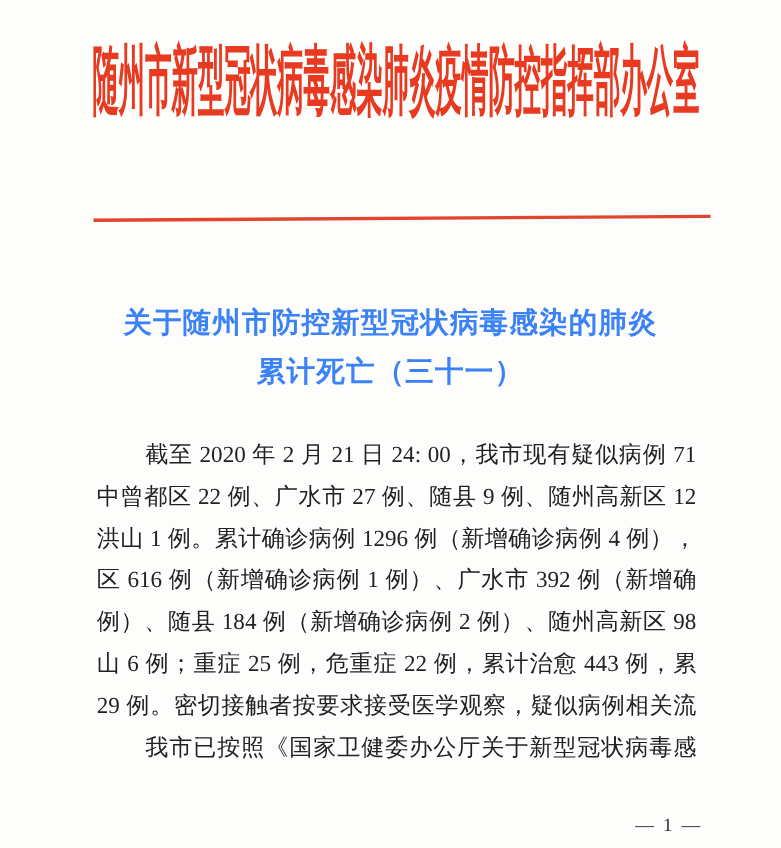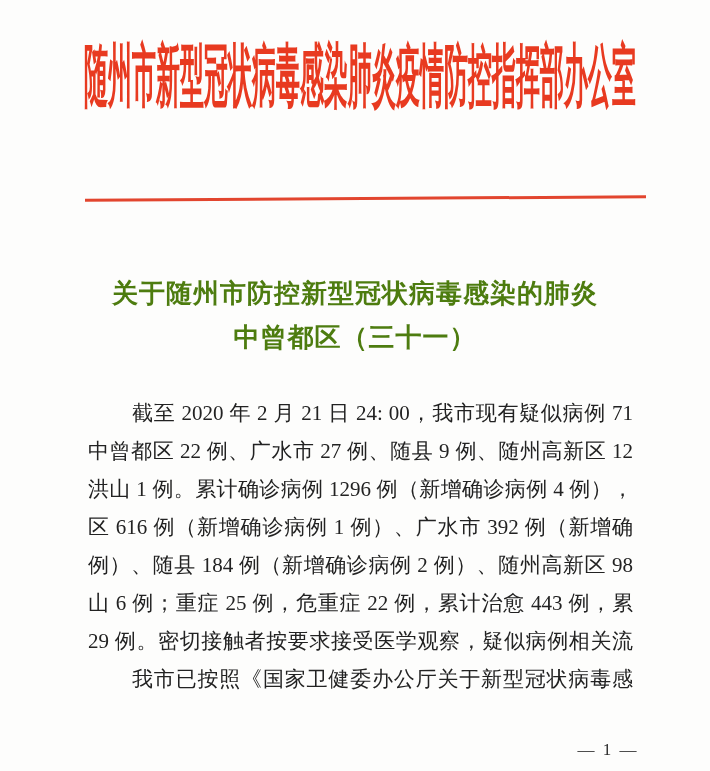--- a/index.html
+++ b/index.html
@@ -43,21 +43,21 @@
   }
   .doc-title {
     position: absolute;
     left: 0;
     top: 272px;
     width: 710px;
     text-align: center;
     font-weight: bold;
     font-size: 26px;
     line-height: 44px;
-    color: #4d7c0f;
+    color: #3b82f6;
     letter-spacing: 1px;
   }
   .body-text {
     position: absolute;
     left: 88px;
     top: 394px;
     width: 545px;
     font-size: 21px;
     color: #222222;
   }
@@ -88,21 +88,21 @@
 <body>
 
 <div class="page">
 
   <div class="red-header">随州市新型冠状病毒感染肺炎疫情防控指挥部办公室</div>
 
   <div class="red-line"></div>
 
   <div class="doc-title">
     <div>关于随州市防控新型冠状病毒感染的肺炎</div>
-    <div>中曾都区（三十一）</div>
+    <div>累计死亡（三十一）</div>
   </div>
 
   <div class="body-text">
     <div class="bline jline indent">截至 2020 年 2 月 21 日 24: 00，我市现有疑似病例 71 例，其</div>
     <div class="bline jline">中曾都区 22 例、广水市 27 例、随县 9 例、随州高新区 12 例、大</div>
     <div class="bline jline">洪山 1 例。累计确诊病例 1296 例（新增确诊病例 4 例），其中曾都</div>
     <div class="bline jline">区 616 例（新增确诊病例 1 例）、广水市 392 例（新增确诊病例 1</div>
     <div class="bline jline">例）、随县 184 例（新增确诊病例 2 例）、随州高新区 98 例、大洪</div>
     <div class="bline jline">山 6 例；重症 25 例，危重症 22 例，累计治愈 443 例，累计死亡</div>
     <div class="bline jline">29 例。密切接触者按要求接受医学观察，疑似病例相关流行病</div>

